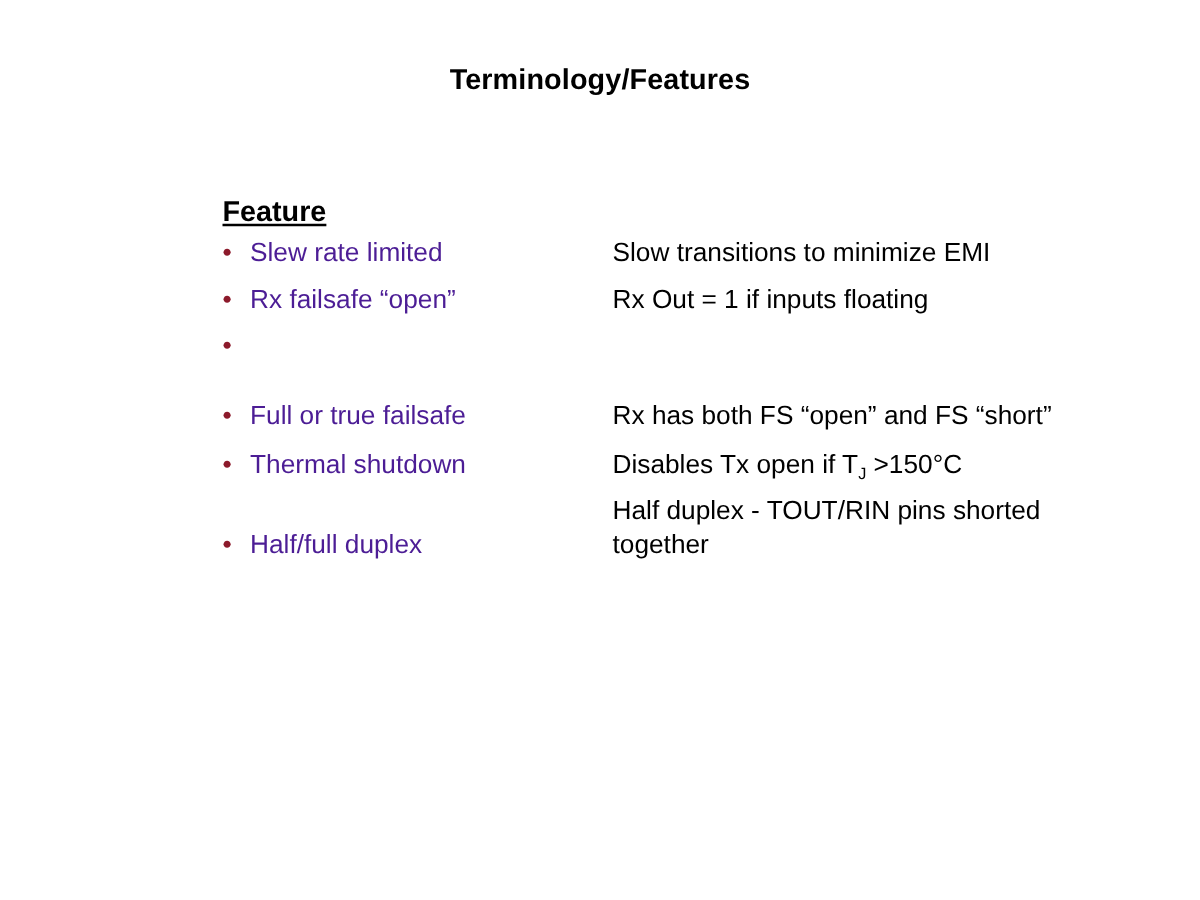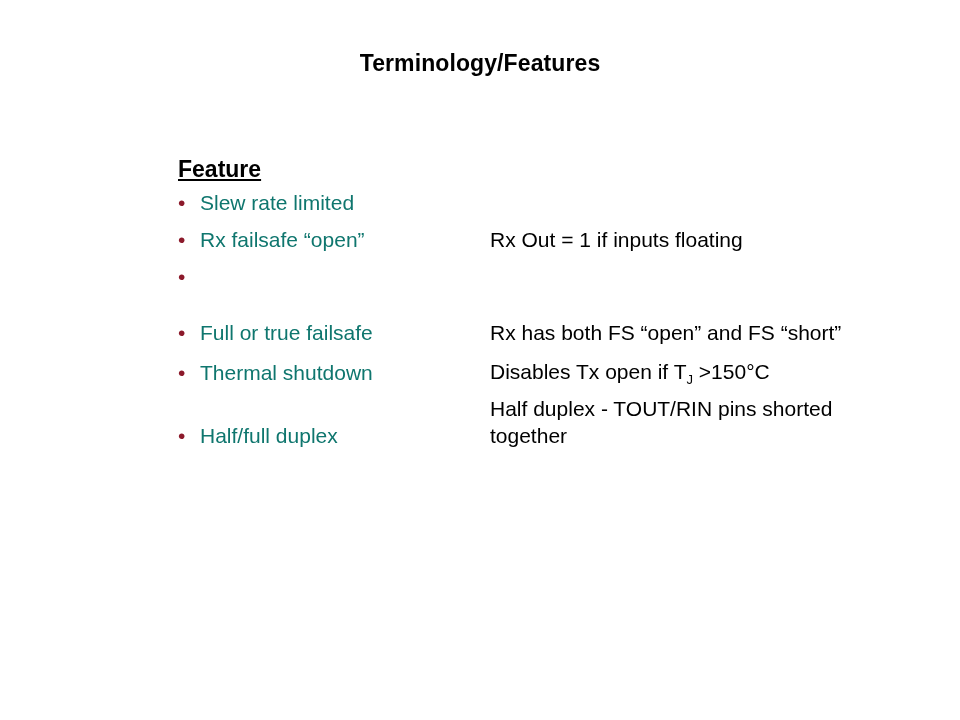--- a/index.html
+++ b/index.html
@@ -69,21 +69,21 @@
   }
   .bullet {
     color: #8c1a2b;
     font-size: 21px;
     line-height: 1.28;
     width: 22px;
     flex: 0 0 22px;
     text-align: left;
   }
   .feature-text {
-    color: #0f766e;
+    color: #4c1d95;
   }
   .desc-cell {
     font-size: 21px;
     line-height: 1.28;
     color: #000000;
   }
   .data-row {
     margin-bottom: 10px;
   }
   .data-row.tall {
@@ -109,20 +109,23 @@
         <span class="hdr">Feature</span>
       </div>
     </div>
 
     <div class="row data-row">
       <div class="col-feature">
         <div class="feature-cell">
           <span class="bullet">•</span>
           <span class="feature-text">Slew rate limited</span>
         </div>
+      </div>
+      <div class="col-desc">
+        <div class="desc-cell">Slow transitions to minimize EMI</div>
       </div>
     </div>
 
     <div class="row data-row">
       <div class="col-feature">
         <div class="feature-cell">
           <span class="bullet">•</span>
           <span class="feature-text">Rx failsafe “open”</span>
         </div>
       </div>

